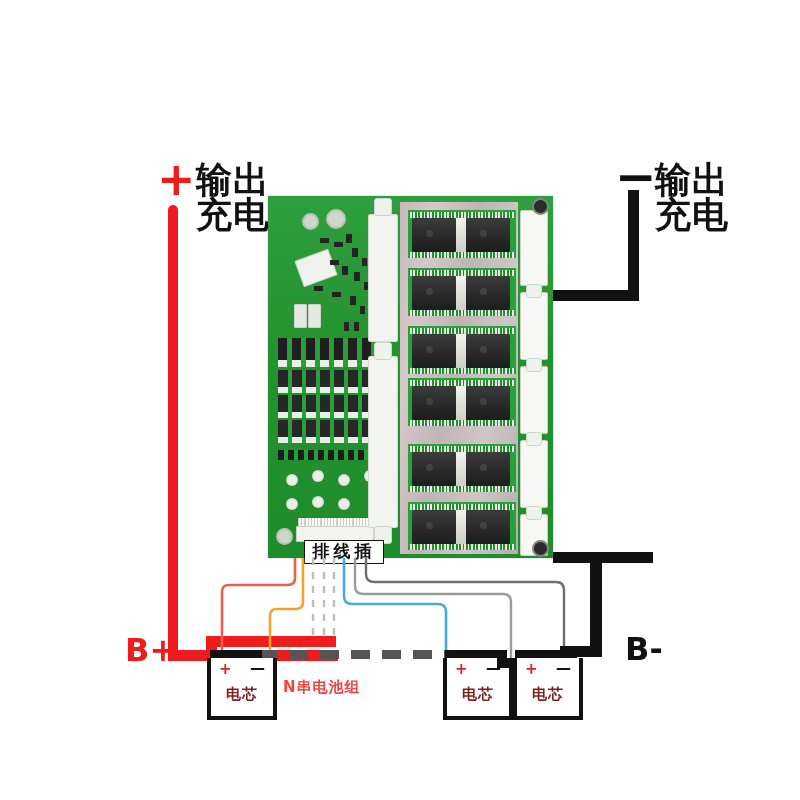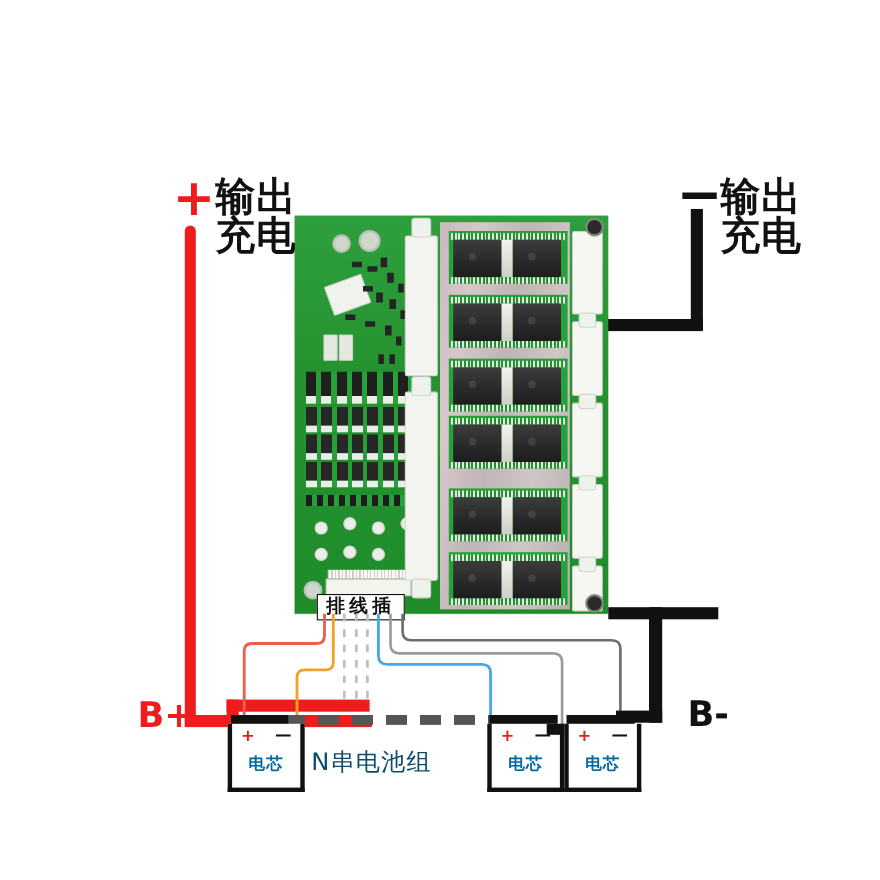--- a/index.html
+++ b/index.html
@@ -63,25 +63,25 @@
   .connpins{position:absolute;background:repeating-linear-gradient(90deg,
         #cfcfc8 0 1.2px,#fafaf6 1.2px 3.2px);}
 
   
   .ribbon-label{position:absolute;background:#fff;border:1.5px solid #111;
      font-size:17px;font-weight:bold;color:#111;letter-spacing:4px;
      text-align:center;line-height:21px;height:22px;}
 
   
   .cell{position:absolute;background:#fff;border:4px solid #111;border-top:none;}
-  .cellname{position:absolute;font-size:15px;font-weight:bold;color:#0369a1;
+  .cellname{position:absolute;font-size:15px;font-weight:bold;color:#7f1d1d;
             text-align:center;width:100%;letter-spacing:1px;}
   .plus{position:absolute;color:#e02020;font-size:15px;font-weight:bold;line-height:1;}
   .minus{position:absolute;color:#111;font-size:15px;font-weight:bold;line-height:1;}
-  .packlabel{position:absolute;font-size:22px;font-weight:normal;color:#0c4a6e;letter-spacing:1px;}
+  .packlabel{position:absolute;font-size:15px;font-weight:bold;color:#ef4444;letter-spacing:1px;}
   .bterm{position:absolute;font-size:32px;font-weight:bold;line-height:1;}
 </style>
 </head>
 <body>
 
 <div id="stage">
 
 
   <div class="sign" style="left:157px;top:163px;color:#ee1c1c;">+</div>
   <div class="lbl" style="left:196px;top:163px;">
@@ -236,21 +236,21 @@
     <div class="bpad" style="left:252px;top:244px;width:26px;height:66px;border-radius:2px;"></div>
     <div class="bpad" style="left:252px;top:318px;width:26px;height:40px;border-radius:2px;"></div>
     <div class="hole dark" style="left:264px;top:2px;"></div>
     <div class="hole dark" style="left:264px;top:344px;"></div>
     <div class="bnub" style="left:258px;top:88px;width:14px;height:12px;border-radius:3px;"></div>
     <div class="bnub" style="left:258px;top:162px;width:14px;height:12px;border-radius:3px;"></div>
     <div class="bnub" style="left:258px;top:236px;width:14px;height:12px;border-radius:3px;"></div>
     <div class="bnub" style="left:258px;top:310px;width:14px;height:12px;border-radius:3px;"></div>
   </div>
 
-  <div class="ribbon-label" style="left:288px;top:540px;width:78px;">排线插</div>
+  <div class="ribbon-label" style="left:304px;top:540px;width:78px;">排线插</div>
 
   <svg class="abs" style="left:0;top:0;width:800px;height:800px;pointer-events:none;" viewBox="0 0 800 800">
     <path d="M295,558 L295,578 Q295,585 288,585 L229,585 Q222,585 222,592 L222,655" fill="none" stroke="#e8604f" stroke-width="2.6"></path>
     <path d="M303,558 L303,602 Q303,609 296,609 L277,609 Q270,609 270,616 L270,662" fill="none" stroke="#f0a32a" stroke-width="2.6"></path>
     <path d="M313,558 L313,640" fill="none" stroke="#bdbdbd" stroke-width="2.4" stroke-dasharray="7 7"></path>
     <path d="M324,558 L324,640" fill="none" stroke="#bdbdbd" stroke-width="2.4" stroke-dasharray="7 7"></path>
     <path d="M334,558 L334,640" fill="none" stroke="#bdbdbd" stroke-width="2.4" stroke-dasharray="7 7"></path>
     <path d="M344,558 L344,596 Q344,604 352,604 L438,604 Q446,604 446,612 L446,660" fill="none" stroke="#4aa8e0" stroke-width="2.6"></path>
     <path d="M355,558 L355,586 Q355,594 363,594 L503,594 Q511,594 511,602 L511,660" fill="none" stroke="#9a9a9a" stroke-width="2.4"></path>
     <path d="M366,558 L366,574 Q366,582 374,582 L556,582 Q564,582 564,590 L564,660" fill="none" stroke="#6e6e6e" stroke-width="2.4"></path>

